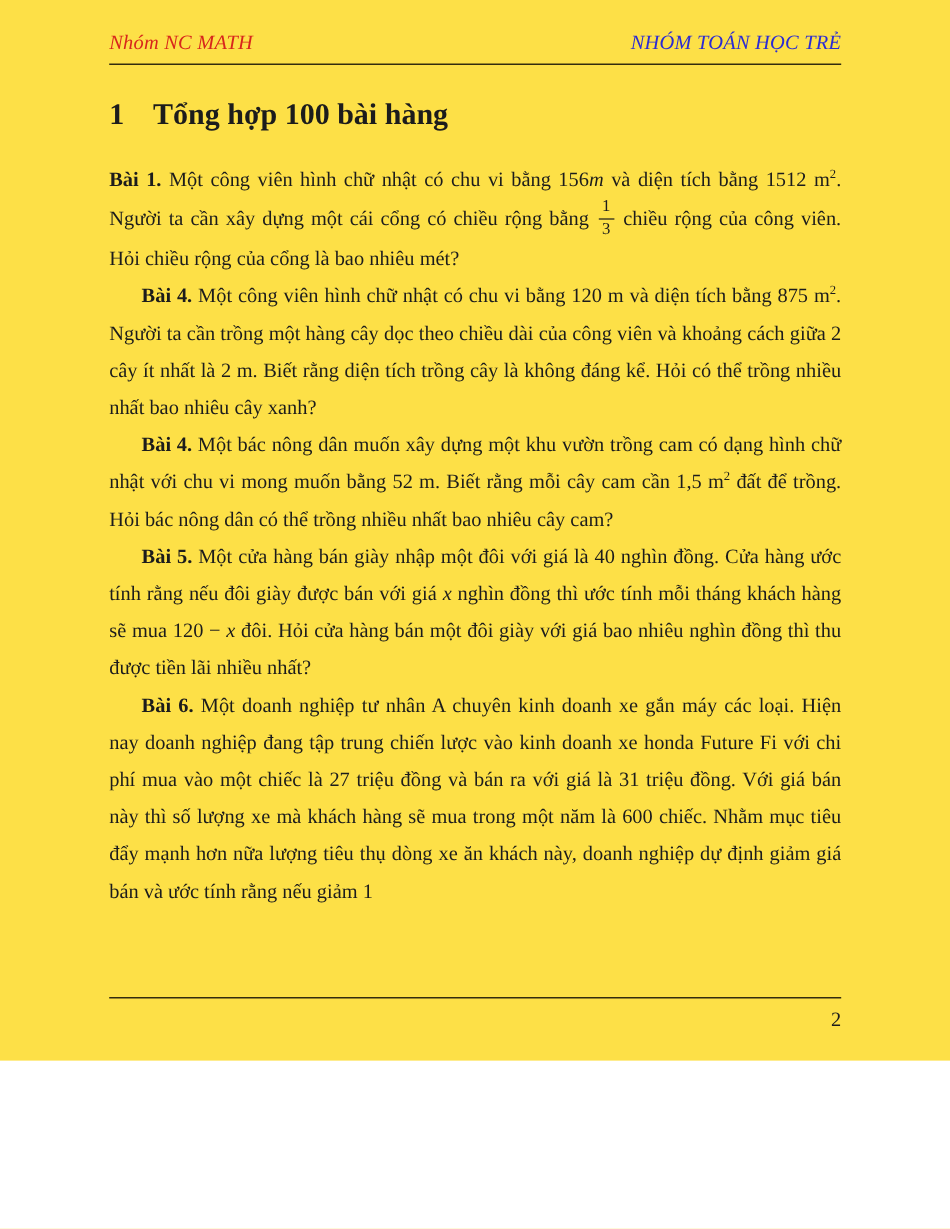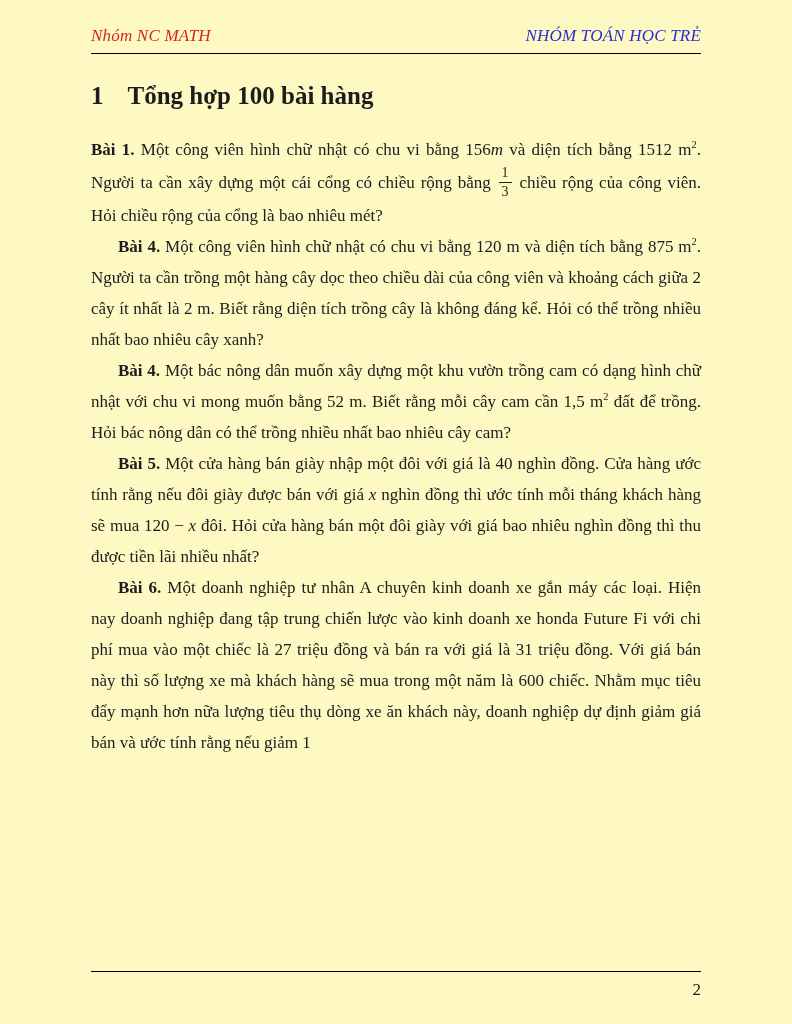--- a/index.html
+++ b/index.html
@@ -3,23 +3,23 @@
 <meta charset="utf-8">
 <style>
   html, body {
     margin: 0;
     padding: 0;
     background: #ffffff;
   }
   .page {
     position: relative;
     width: 792px;
-    height: 1024px;
+    height: 884px;
     margin: 0 auto;
-    background: #fef9c3;
+    background: #fde047;
     color: #1c1c1c;
     font-family: "Liberation Serif", "DejaVu Serif", serif;
     overflow: hidden;
     box-sizing: border-box;
     padding: 26px 91px 0 91px;
   }
   
   .header {
     display: flex;
     justify-content: space-between;

